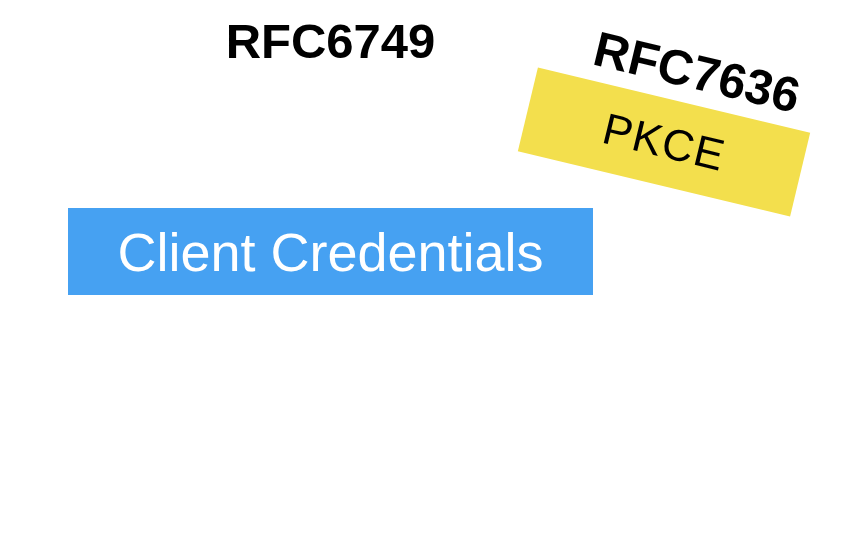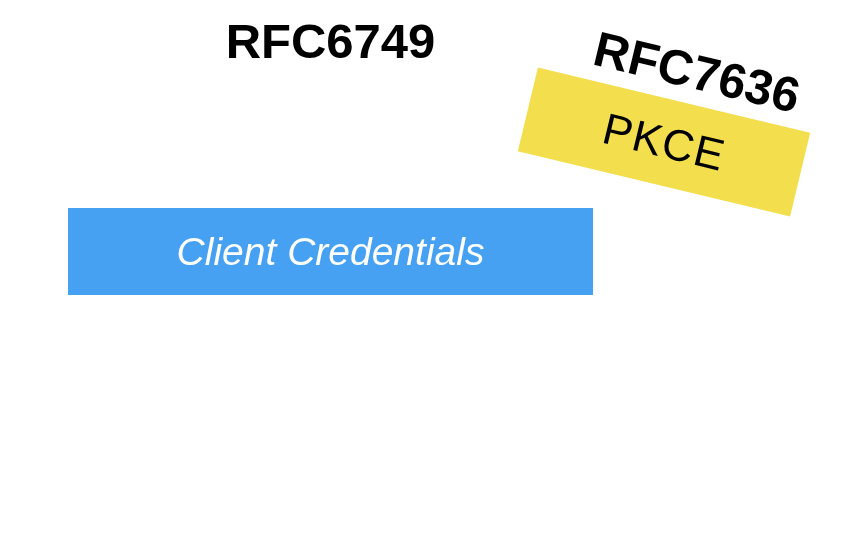--- a/index.html
+++ b/index.html
@@ -42,25 +42,24 @@
     align-items: center;
     justify-content: center;
     z-index: 1;
   }
   .bar:nth-of-type(1) { top: 102px; }
   .bar:nth-of-type(2) { top: 208px; }
   .bar:nth-of-type(3) { top: 315px; }
   .bar:nth-of-type(4) { top: 421px; }
   .bar-label {
     color: var(--bar-text, #ffffff);
-    font-size: 39px;
+    font-size: 54px;
     font-weight: 500;
     line-height: 1;
     white-space: nowrap;
-    font-style: italic;
   }
 
   
   .pkce-sticker {
     position: absolute;
     left: 524px;
     top: 99px;
     width: 280px;
     height: 86px;
     background: var(--sticker-yellow, #F3DF4D);

